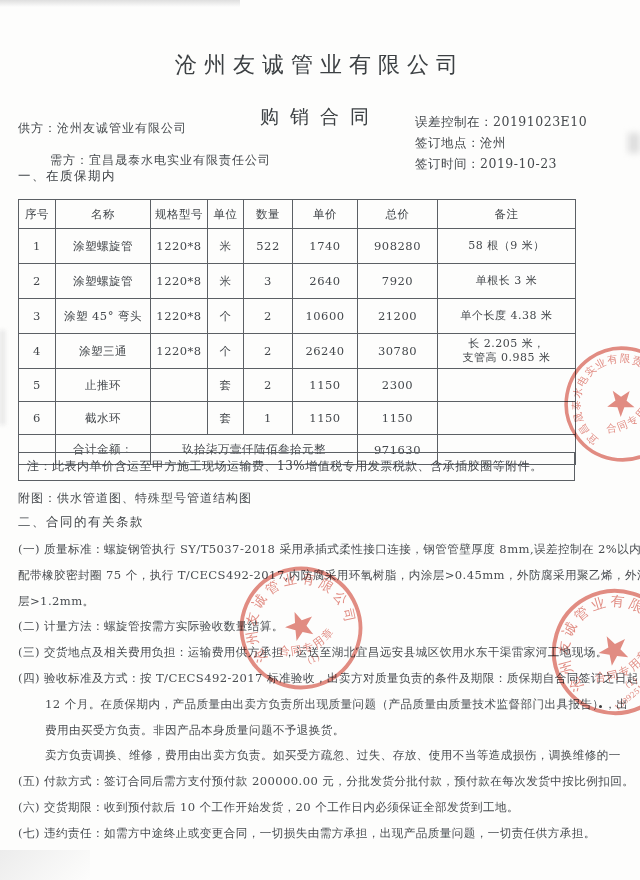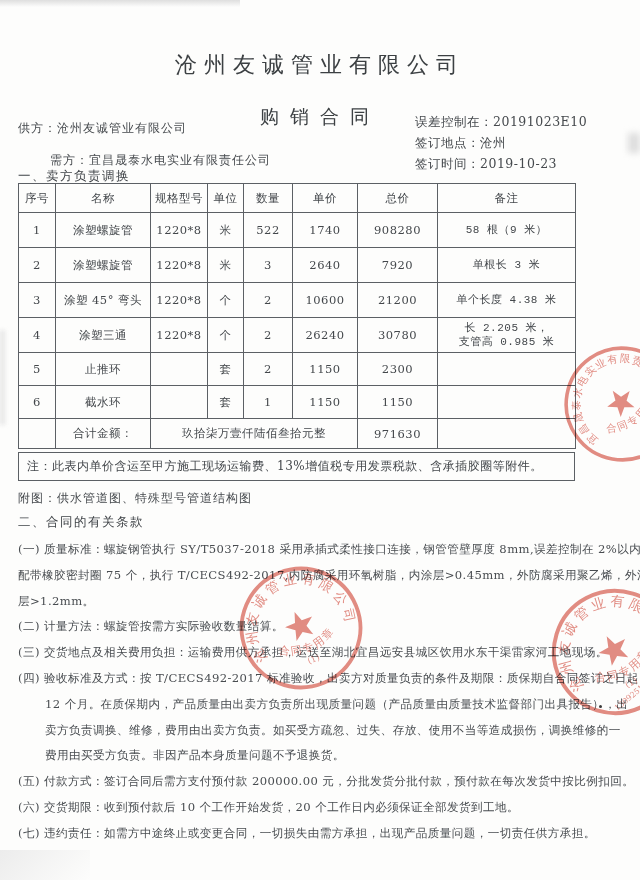--- a/index.html
+++ b/index.html
@@ -14,26 +14,26 @@
     font-size:22px;letter-spacing:7px;color:#3c4043;}
   .doc-title{top:104px;left:0;width:100%;text-align:center;
     font-size:19px;letter-spacing:11px;color:#3c4043;}
   .party-line{left:18px;font-size:12px;letter-spacing:1px;white-space:nowrap;}
   .meta{left:415px;top:111px;font-size:12.5px;letter-spacing:.5px;}
   .meta .mrow{height:21px;line-height:21px;white-space:nowrap;}
   .sec-head{left:18px;font-size:12.5px;letter-spacing:1.5px;color:#3f4347;}
 
   .ctable{left:18px;top:183px;}
   table{border-collapse:collapse;table-layout:fixed;width:557px;
-    font-size:11.5px;color:#43474b;}
+    font-size:11.5px;color:#43474b;margin-top:16px;}
   td,th{border:1px solid #5c6065;font-weight:normal;text-align:center;
     vertical-align:middle;letter-spacing:.5px;padding:0 2px;overflow:hidden;}
   tr.hrow{height:29px;}   tr.drow{height:35px;}
   tr.srow{height:33px;}   tr.trow{height:30px;}
-  td.remark{font-size:11px;line-height:1.3;white-space:pre-line;font-family:Liberation Mono, monospace;}
+  td.remark{font-size:11px;line-height:1.3;white-space:pre-line;}
 
   .note-box{left:18px;top:452px;width:547px;height:27px;line-height:27px;
     border:1px solid #5c6065;font-size:12px;letter-spacing:.5px;
     padding-left:8px;white-space:nowrap;color:#43474b;}
   .attach{left:18px;top:490px;font-size:12px;letter-spacing:1px;}
   .sec2-head{top:514px;}
   .clauses{left:18px;top:537px;width:620px;font-size:11.6px;color:#484c50;}
   .cline{height:25.8px;line-height:25.8px;white-space:nowrap;letter-spacing:.4px;}
   .ind{padding-left:27px;}
 
@@ -77,21 +77,21 @@
       <span>误差控制在：</span><span>20191023E10</span>
     </div>
     <div class="mrow">
       <span>签订地点：</span><span>沧州</span>
     </div>
     <div class="mrow">
       <span>签订时间：</span><span>2019-10-23</span>
     </div>
   </div>
 
-  <div class="abs sec-head" style="top:168px;">一、卖方负责调换</div>
+  <div class="abs sec-head" style="top:168px;">一、在质保期内</div>
 
   <div class="abs ctable">
     <table>
       <colgroup>
         <col style="width:37px">
           <col style="width:95px">
           <col style="width:57px">
           <col style="width:36px">
         <col style="width:49px">
           <col style="width:65px">
@@ -186,22 +186,22 @@
 
   <div class="abs sec-head sec2-head">二、合同的有关条款</div>
   <div class="abs clauses">
     <div class="cline">(一) 质量标准：螺旋钢管执行 SY/T5037-2018 采用承插式柔性接口连接，钢管管壁厚度 8mm,误差控制在 2%以内，</div>
     <div class="cline">配带橡胶密封圈 75 个，执行 T/CECS492-2017,内防腐采用环氧树脂，内涂层&gt;0.45mm，外防腐采用聚乙烯，外涂</div>
     <div class="cline">层&gt;1.2mm。</div>
     <div class="cline">(二) 计量方法：螺旋管按需方实际验收数量结算。</div>
     <div class="cline">(三) 交货地点及相关费用负担：运输费用供方承担，运送至湖北宜昌远安县城区饮用水东干渠雷家河工地现场。</div>
     <div class="cline">(四) 验收标准及方式：按 T/CECS492-2017 标准验收，出卖方对质量负责的条件及期限：质保期自合同签订之日起</div>
     <div class="cline ind">12 个月。在质保期内，产品质量由出卖方负责所出现质量问题（产品质量由质量技术监督部门出具报告），出</div>
+    <div class="cline ind">费用由买受方负责。非因产品本身质量问题不予退换货。</div>
     <div class="cline ind">卖方负责调换、维修，费用由出卖方负责。如买受方疏忽、过失、存放、使用不当等造成损伤，调换维修的一</div>
-    <div class="cline ind">费用由买受方负责。非因产品本身质量问题不予退换货。</div>
     <div class="cline">(五) 付款方式：签订合同后需方支付预付款 200000.00 元，分批发货分批付款，预付款在每次发货中按比例扣回。</div>
     <div class="cline">(六) 交货期限：收到预付款后 10 个工作开始发货，20 个工作日内必须保证全部发货到工地。</div>
     <div class="cline">(七) 违约责任：如需方中途终止或变更合同，一切损失由需方承担，出现产品质量问题，一切责任供方承担。</div>
   </div>
 
   <div class="abs stamp" style="left:559px;top:341px;transform:rotate(-35deg);">
     <svg width="126" height="126" viewBox="0 0 140 140">
       <defs>
         <path id="arcA1" d="M 25.8,86.1 A 47,47 0 1 1 114.2,86.1"></path>
         <path id="arcA2" d="M 36,84 A 55,55 0 0 0 104,84"></path>

